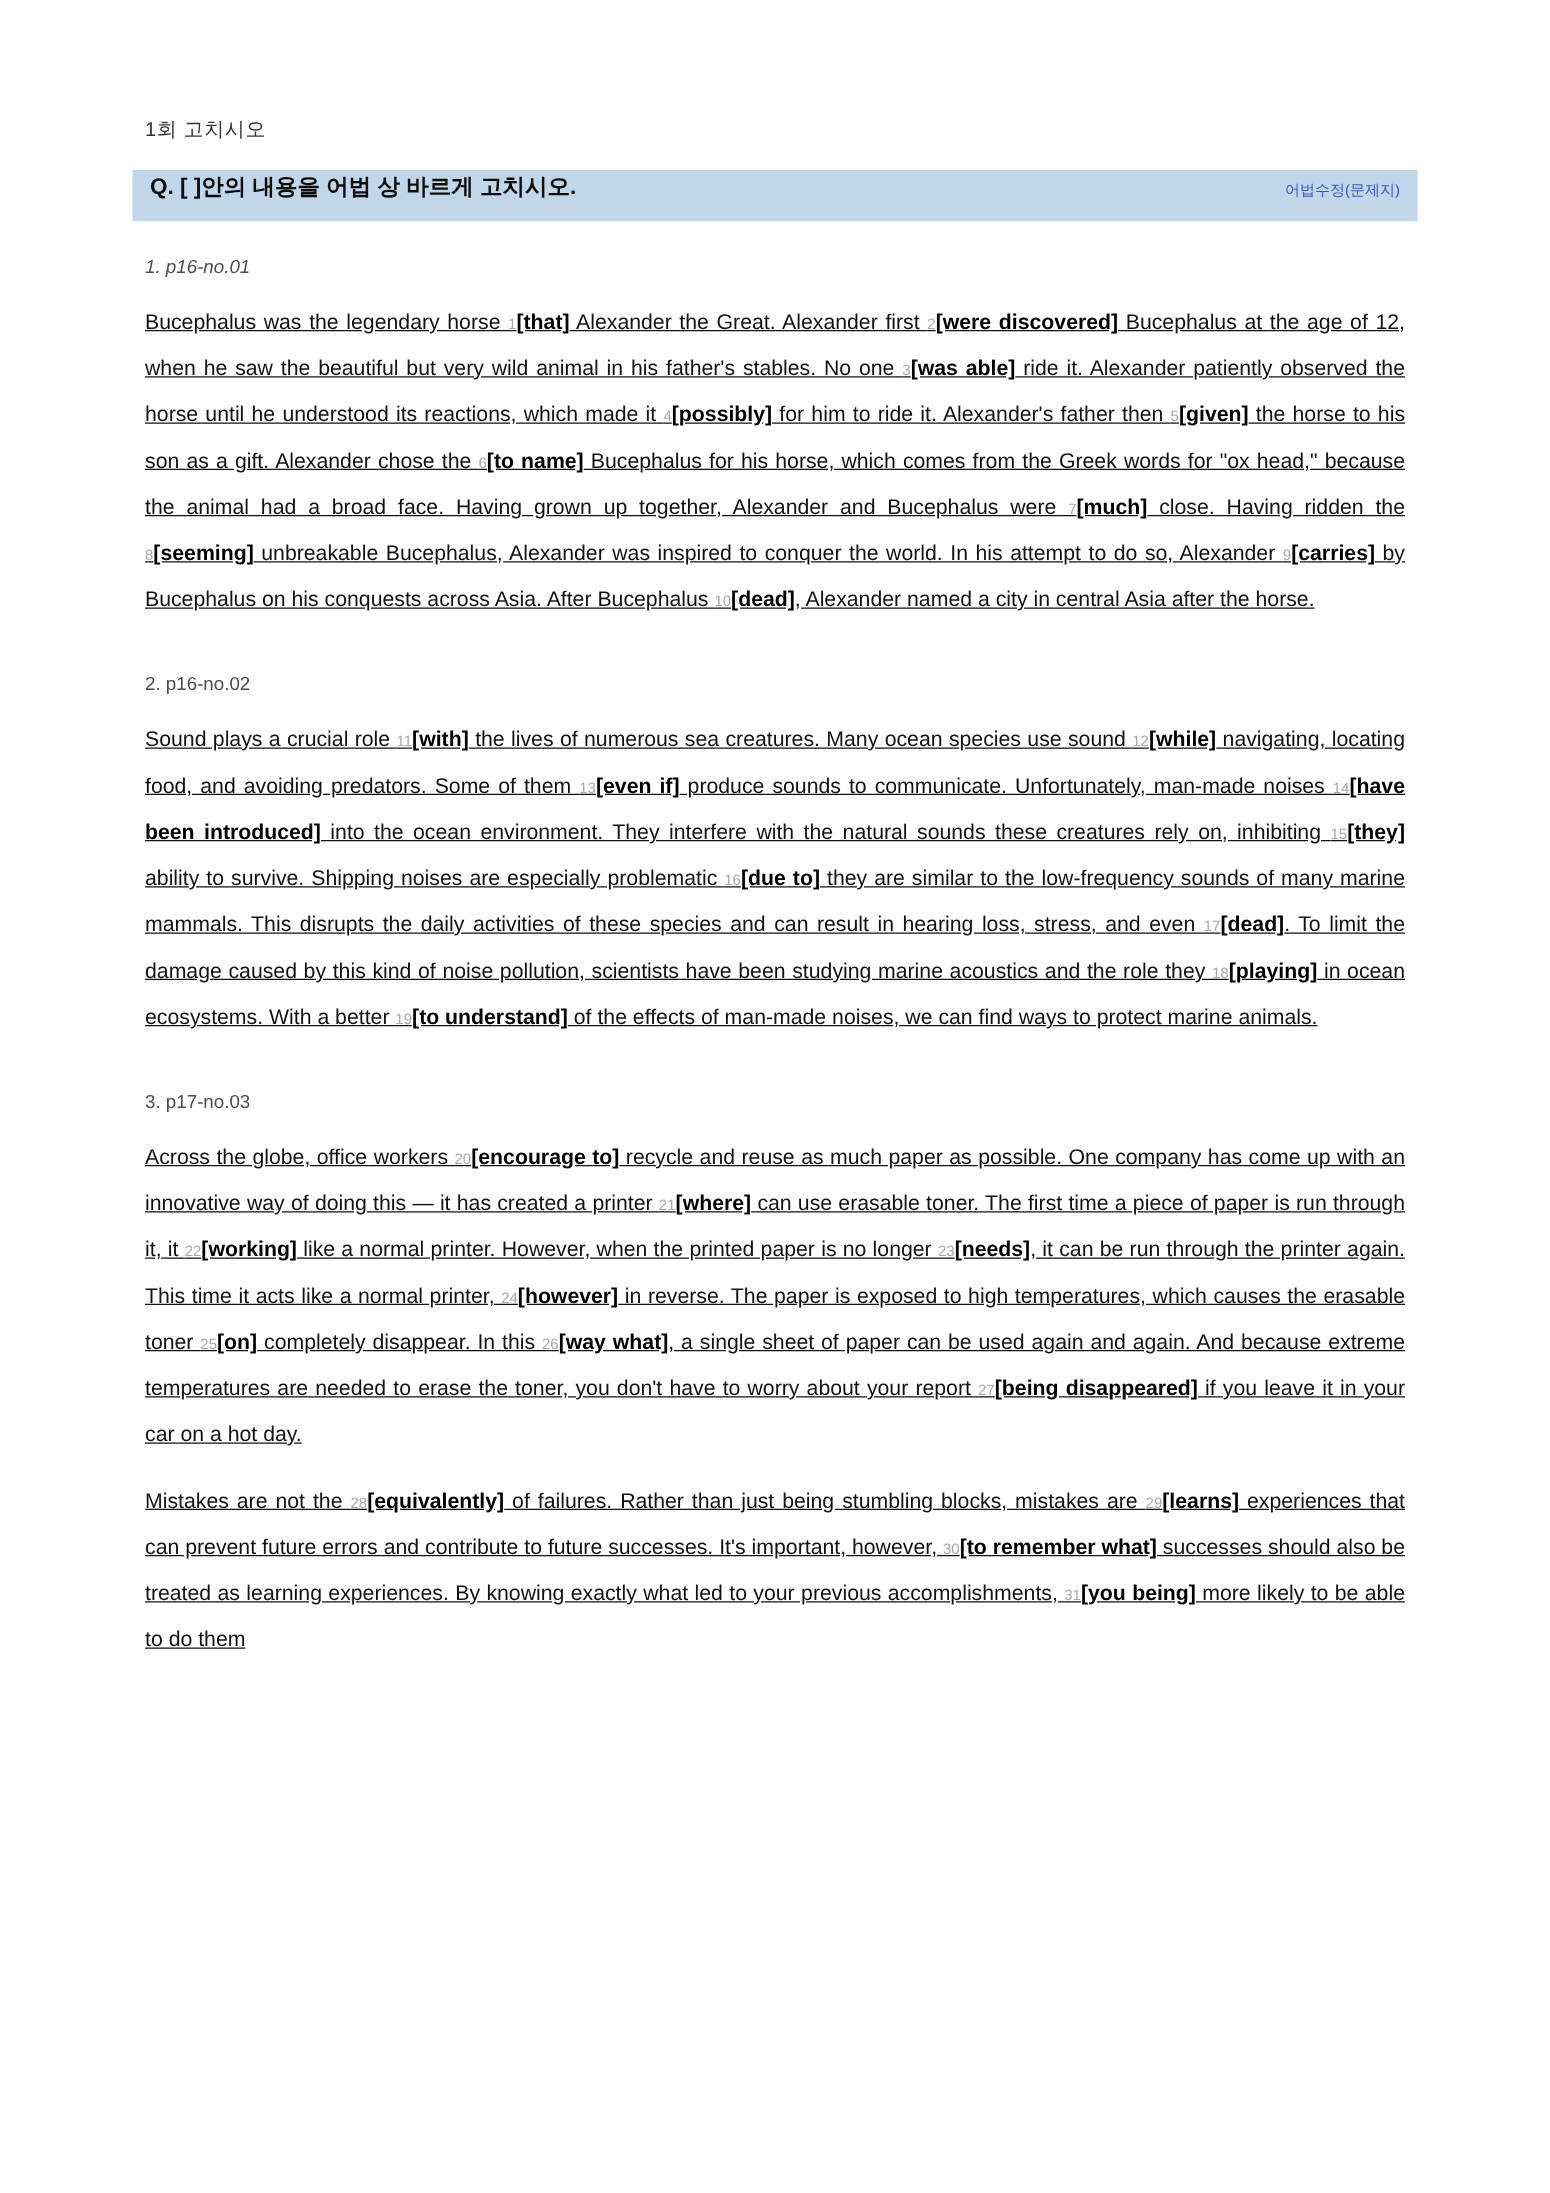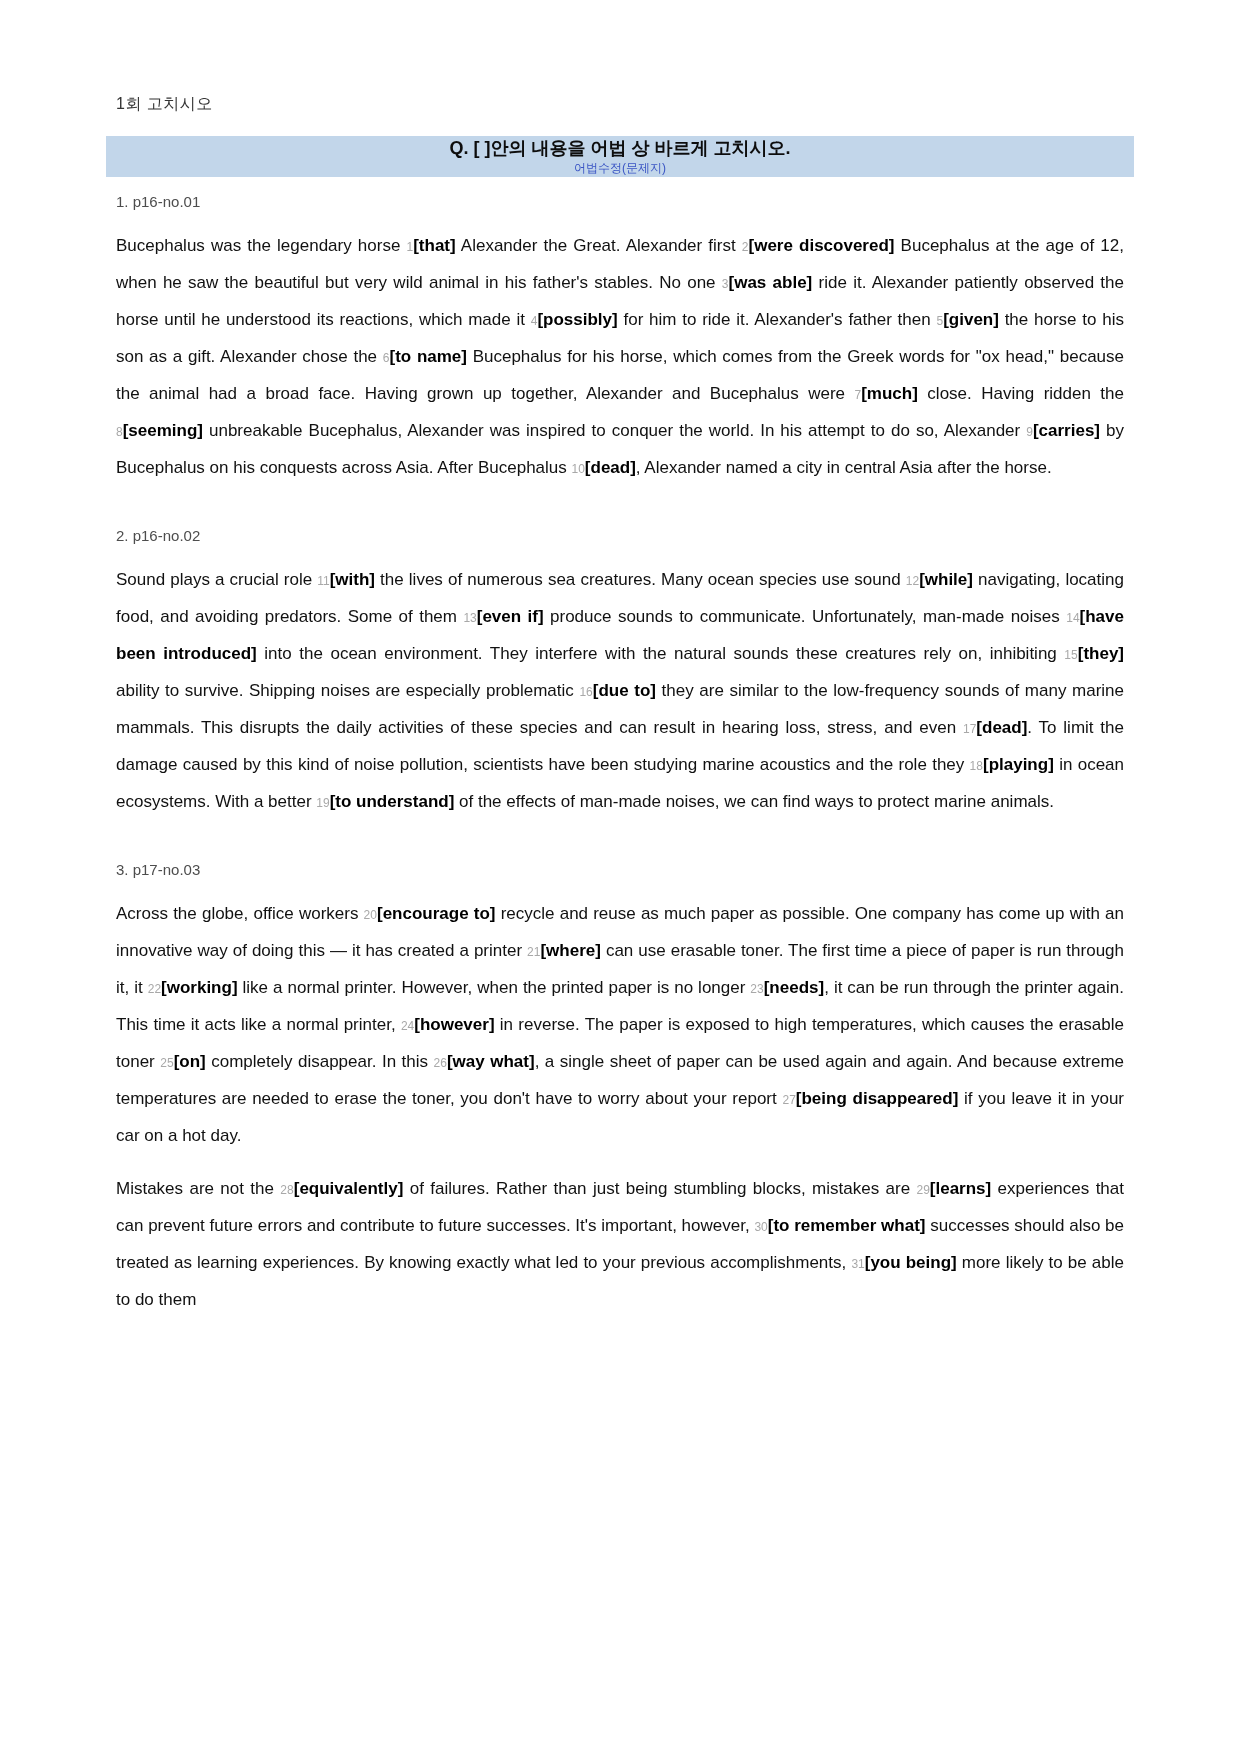--- a/index.html
+++ b/index.html
@@ -26,50 +26,51 @@
     color: #333333;
     letter-spacing: 0.5px;
   }
   .question-bar {
     margin-top: 21px;
     margin-left: -10px;
     width: calc(100% + 20px);
     height: 41px;
     background: var(--bar-bg, #c2d6ea);
     display: flex;
-    align-items: center;
+    align-items: flex-end;
     justify-content: space-between;
-    padding: 0 14px;
+    padding: 16px 14px;
     box-sizing: border-box;
-    flex-direction: column;
   }
   .question-title {
     font-size: 18px;
     font-weight: 700;
     color: #0d0d0d;
   }
   .question-tag {
     font-size: 12px;
     color: var(--tag-blue, #3a55c4);
   }
   .passage-label {
     margin-top: 40px;
     font-size: 15px;
     color: #4d4d4d;
   }
   .passage-label.first {
-    margin-top: 16px;
+    margin-top: 28px;
+    font-style: italic;
   }
   .passage-text {
     margin: 18px 0 0 0;
     font-size: 17px;
     line-height: 35px;
     color: #111111;
     text-align: justify;
     text-justify: inter-word;
+    text-decoration: underline;
   }
   .ans-num {
     font-size: 12px;
     color: var(--num-gray, #a8a8a8);
   }
   .ans-bracket {
     font-weight: 700;
     color: #000000;
   }
 </style>

